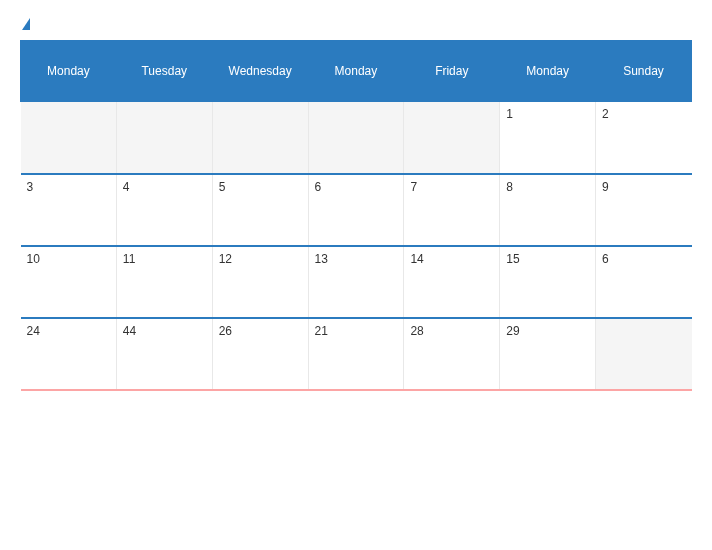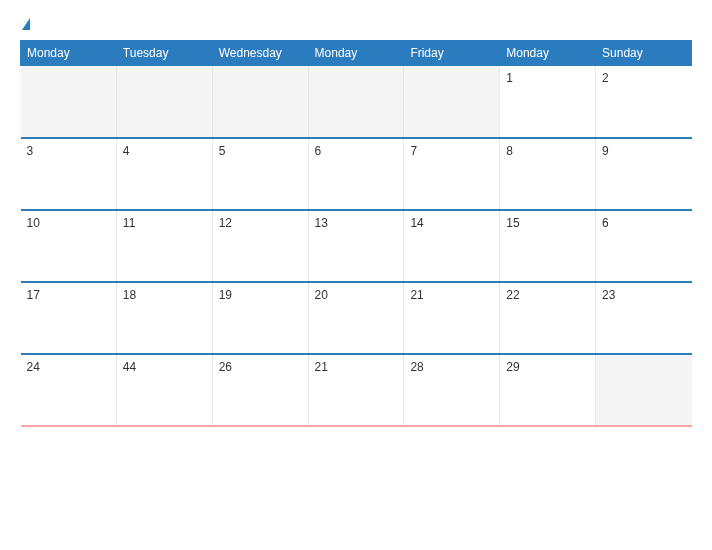--- a/index.html
+++ b/index.html
@@ -58,22 +58,22 @@
     }
     .calendar-grid {
       width: 100%;
       border-collapse: collapse;
     }
     .calendar-grid th {
       background: #2b7bbf;
       color: #fff;
       font-size: 12px;
       font-weight: normal;
-      padding: 5px 6px;
-      text-align: left;
+      padding: 23px 6px;
+      text-align: center;
       border: 1px solid #2b7bbf;
       margin-top: 32px;
     }
     .calendar-grid td {
       width: calc(100% / 7);
       height: 72px;
       vertical-align: top;
       padding: 5px 6px;
       font-size: 12px;
       color: #333;
@@ -149,29 +149,20 @@
         <tr>
           <td><span class="day-number">10</span></td>
           <td><span class="day-number">11</span></td>
           <td><span class="day-number">12</span></td>
           <td><span class="day-number">13</span></td>
           <td><span class="day-number">14</span></td>
           <td><span class="day-number">15</span></td>
           <td><span class="day-number">6</span></td>
         </tr>
         <tr>
-          <td><span class="day-number">17</span></td>
-          <td><span class="day-number">18</span></td>
-          <td><span class="day-number">19</span></td>
-          <td><span class="day-number">20</span></td>
-          <td><span class="day-number">21</span></td>
-          <td><span class="day-number">22</span></td>
-          <td><span class="day-number">23</span></td>
-        </tr>
-        <tr>
           <td><span class="day-number">24</span></td>
           <td><span class="day-number">44</span></td>
           <td><span class="day-number">26</span></td>
           <td><span class="day-number">21</span></td>
           <td><span class="day-number">28</span></td>
           <td><span class="day-number">29</span></td>
           <td class="empty"></td>
         </tr>
       </tbody>
   </table>

